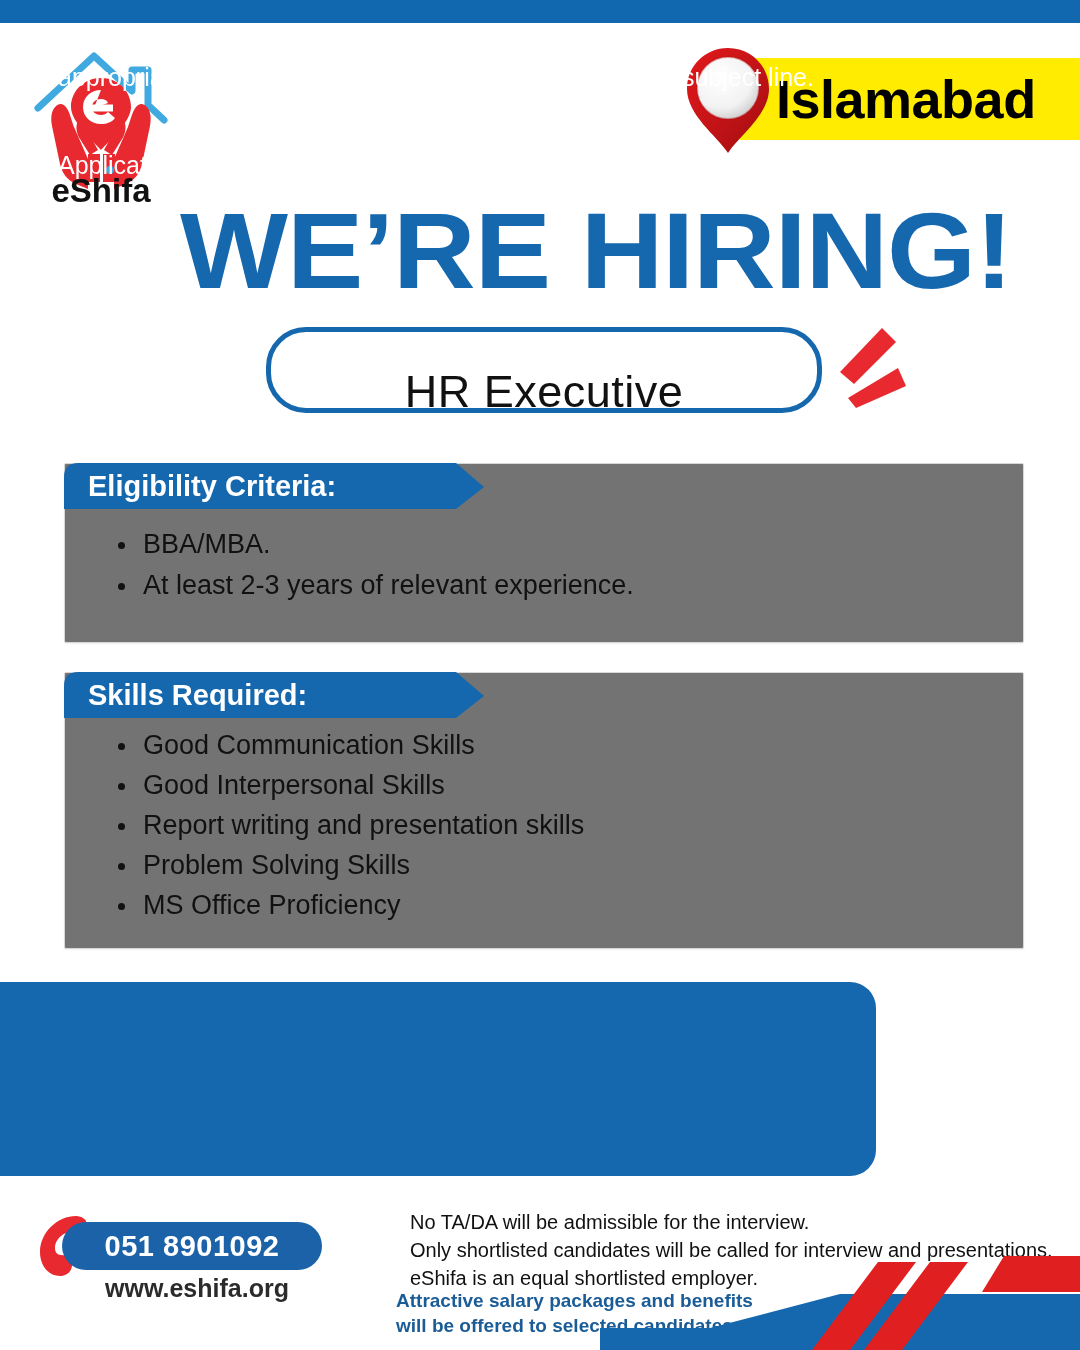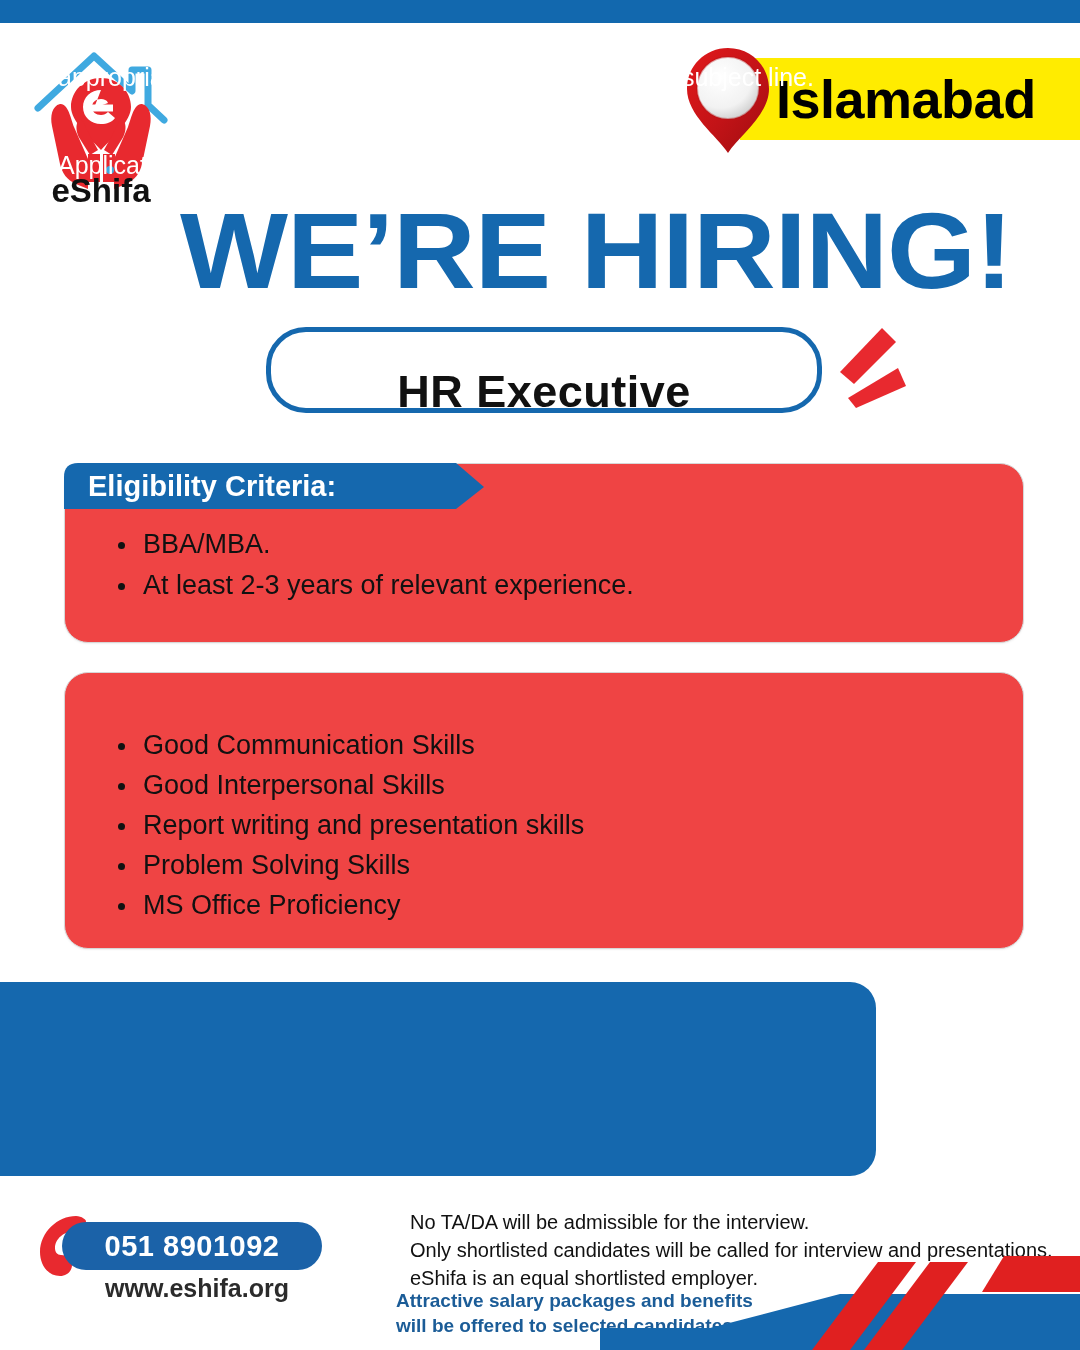--- a/index.html
+++ b/index.html
@@ -34,27 +34,27 @@
     font-family:"Liberation Sans Narrow","Liberation Sans",sans-serif;
     font-size:108px;font-weight:bold;color:#1568AE;
     letter-spacing:-1px;line-height:110px;white-space:nowrap;
     transform:scaleX(1.06);transform-origin:left center;
   }
   .role-pill{
     position:absolute;left:266px;top:327px;width:546px;height:76px;
     border:5px solid #1568AE;border-radius:40px;background:#fff;
     display:flex;align-items:center;justify-content:center;
   }
-  .role-pill span{font-size:45px;font-weight:bold;color:#111;letter-spacing:0.5px;margin-top:43px;}
+  .role-pill span{font-size:45px;font-weight:normal;color:#111;letter-spacing:0.5px;margin-top:43px;}
   .spark{position:absolute;left:820px;top:312px;width:110px;height:100px;}
 
   
   .card{
-    position:absolute;background:#ef4444;
-    border:1px solid #D7D7D7;border-radius:24px;
+    position:absolute;background:#737373;
+    border:1px solid #D7D7D7;border-radius:2px;
     box-shadow:0 1px 2px rgba(0,0,0,0.06);
   }
   .card-elig{left:64px;top:463px;width:958px;height:178px;}
   .card-skill{left:64px;top:672px;width:958px;height:275px;}
 
   .cap{position:absolute;left:-1px;top:-1px;height:46px;}
   .cap-svg{display:block;}
   .cap-text{
     position:absolute;left:24px;top:0;height:46px;line-height:46px;
     font-size:29px;font-weight:bold;color:#fff;white-space:nowrap;
@@ -181,20 +181,26 @@
       </svg>
       <div class="cap-text">Eligibility Criteria:</div>
     </div>
     <ul class="bullets">
       <li>BBA/MBA.</li>
       <li>At least 2-3 years of relevant experience.</li>
     </ul>
   </div>
 
   <div class="card card-skill">
+    <div class="cap">
+      <svg class="cap-svg" width="420" height="46" viewBox="0 0 420 46" xmlns="http://www.w3.org/2000/svg">
+        <path d="M0 14 Q0 0 14 0 L392 0 L420 24 L392 46 L0 46 z" fill="#1568AE"></path>
+      </svg>
+      <div class="cap-text">Skills Required:</div>
+    </div>
     <ul class="bullets">
       <li>Good Communication Skills</li>
       <li>Good Interpersonal Skills</li>
       <li>Report writing and presentation skills</li>
       <li>Problem Solving Skills</li>
       <li>MS Office Proficiency</li>
     </ul>
   </div>
 
   <div class="apply"></div>

